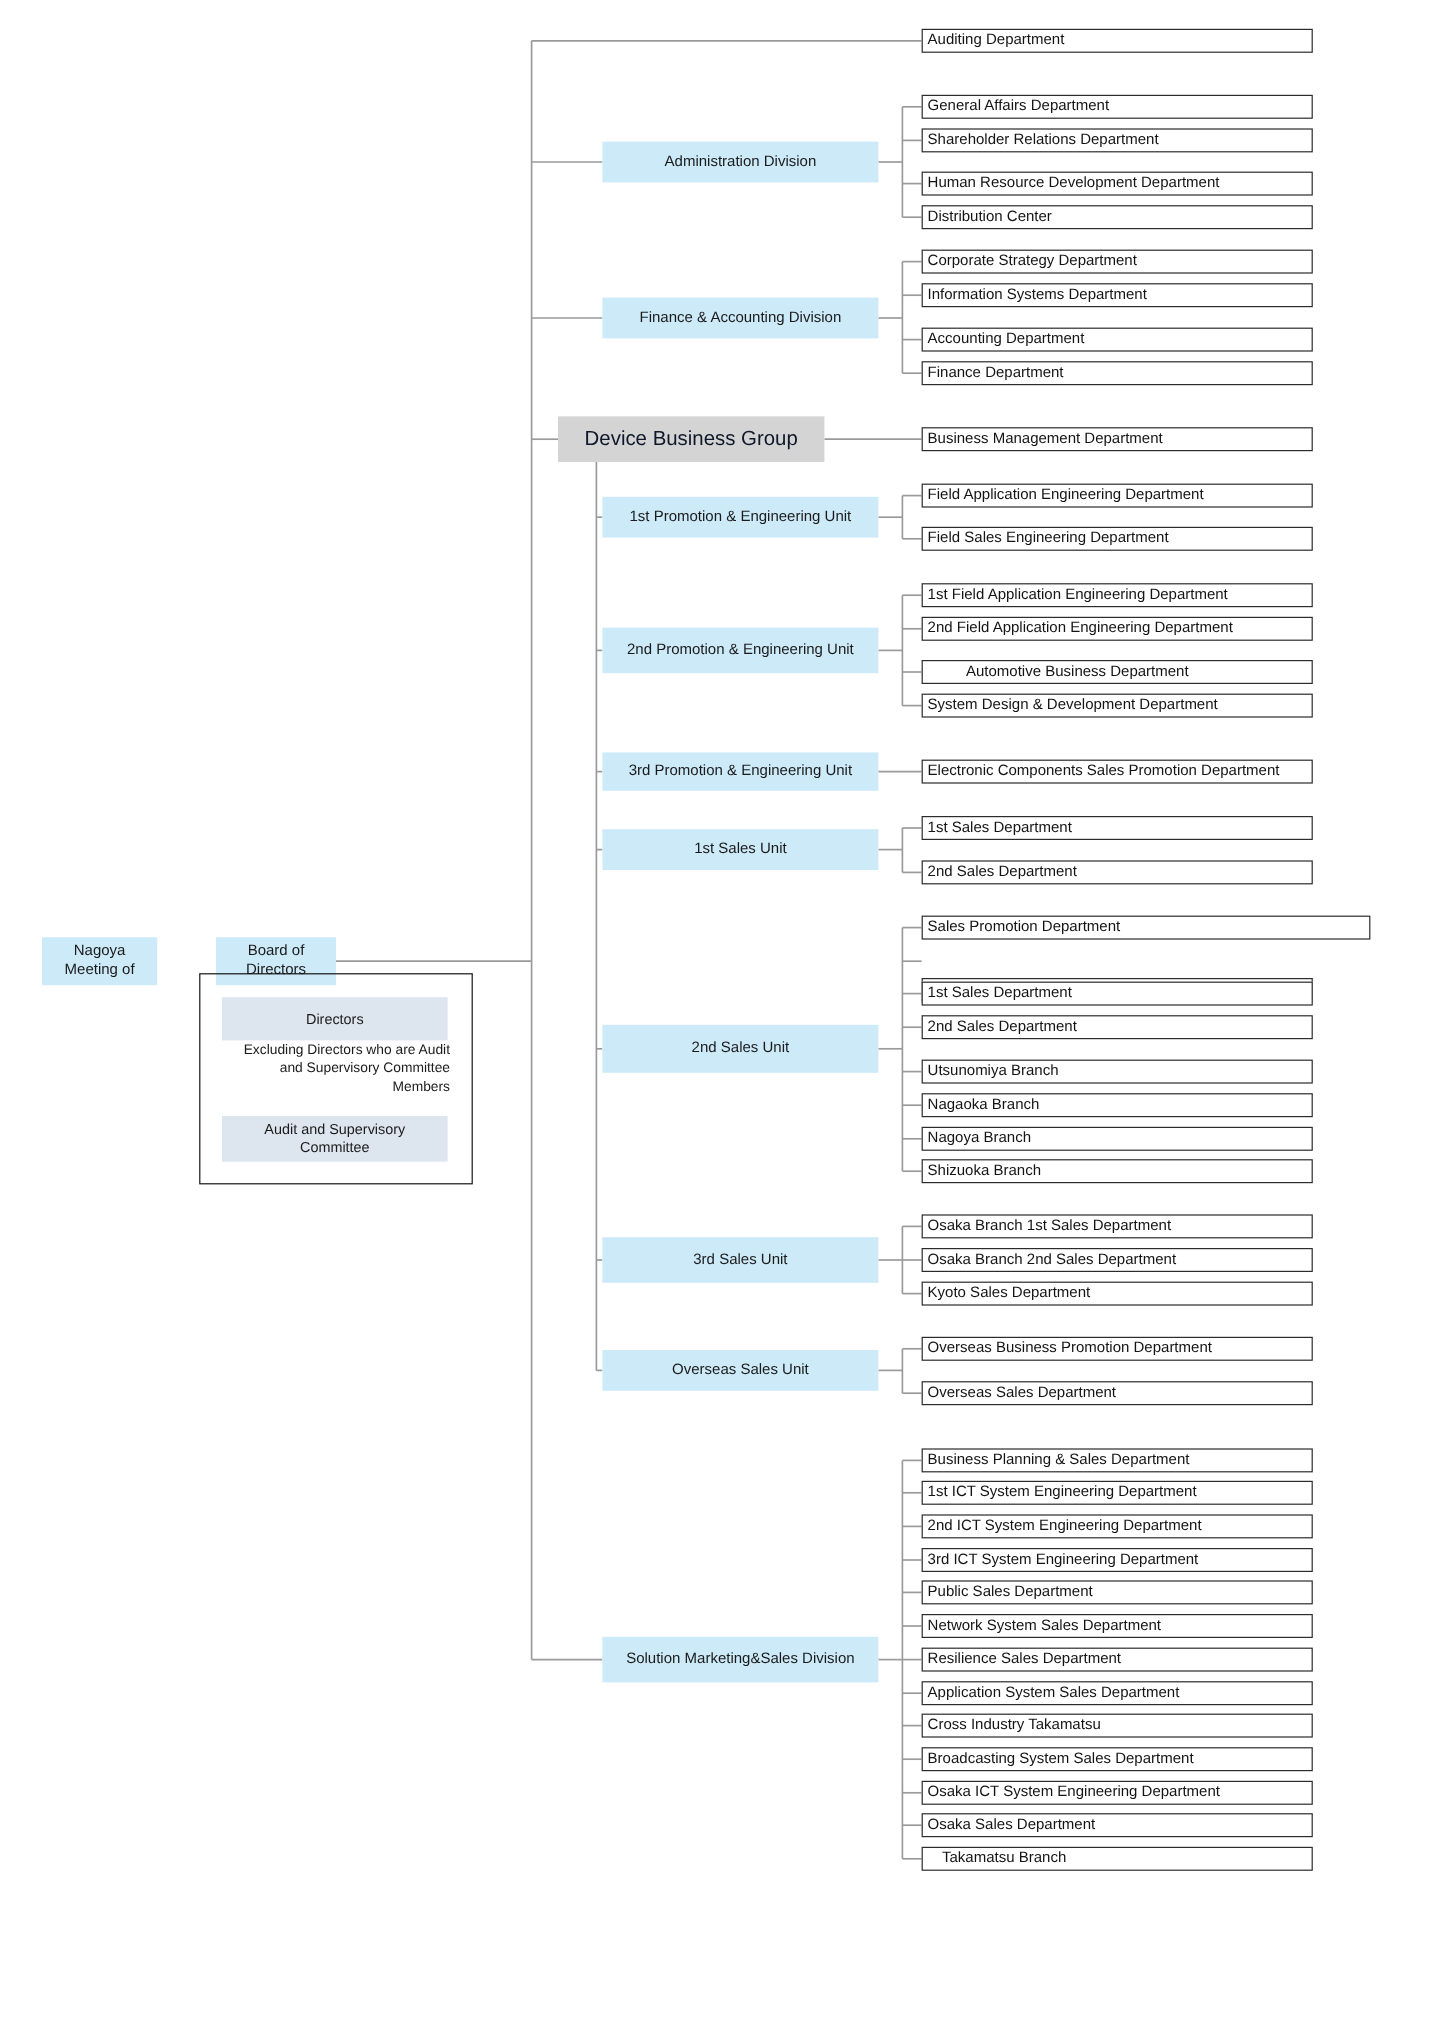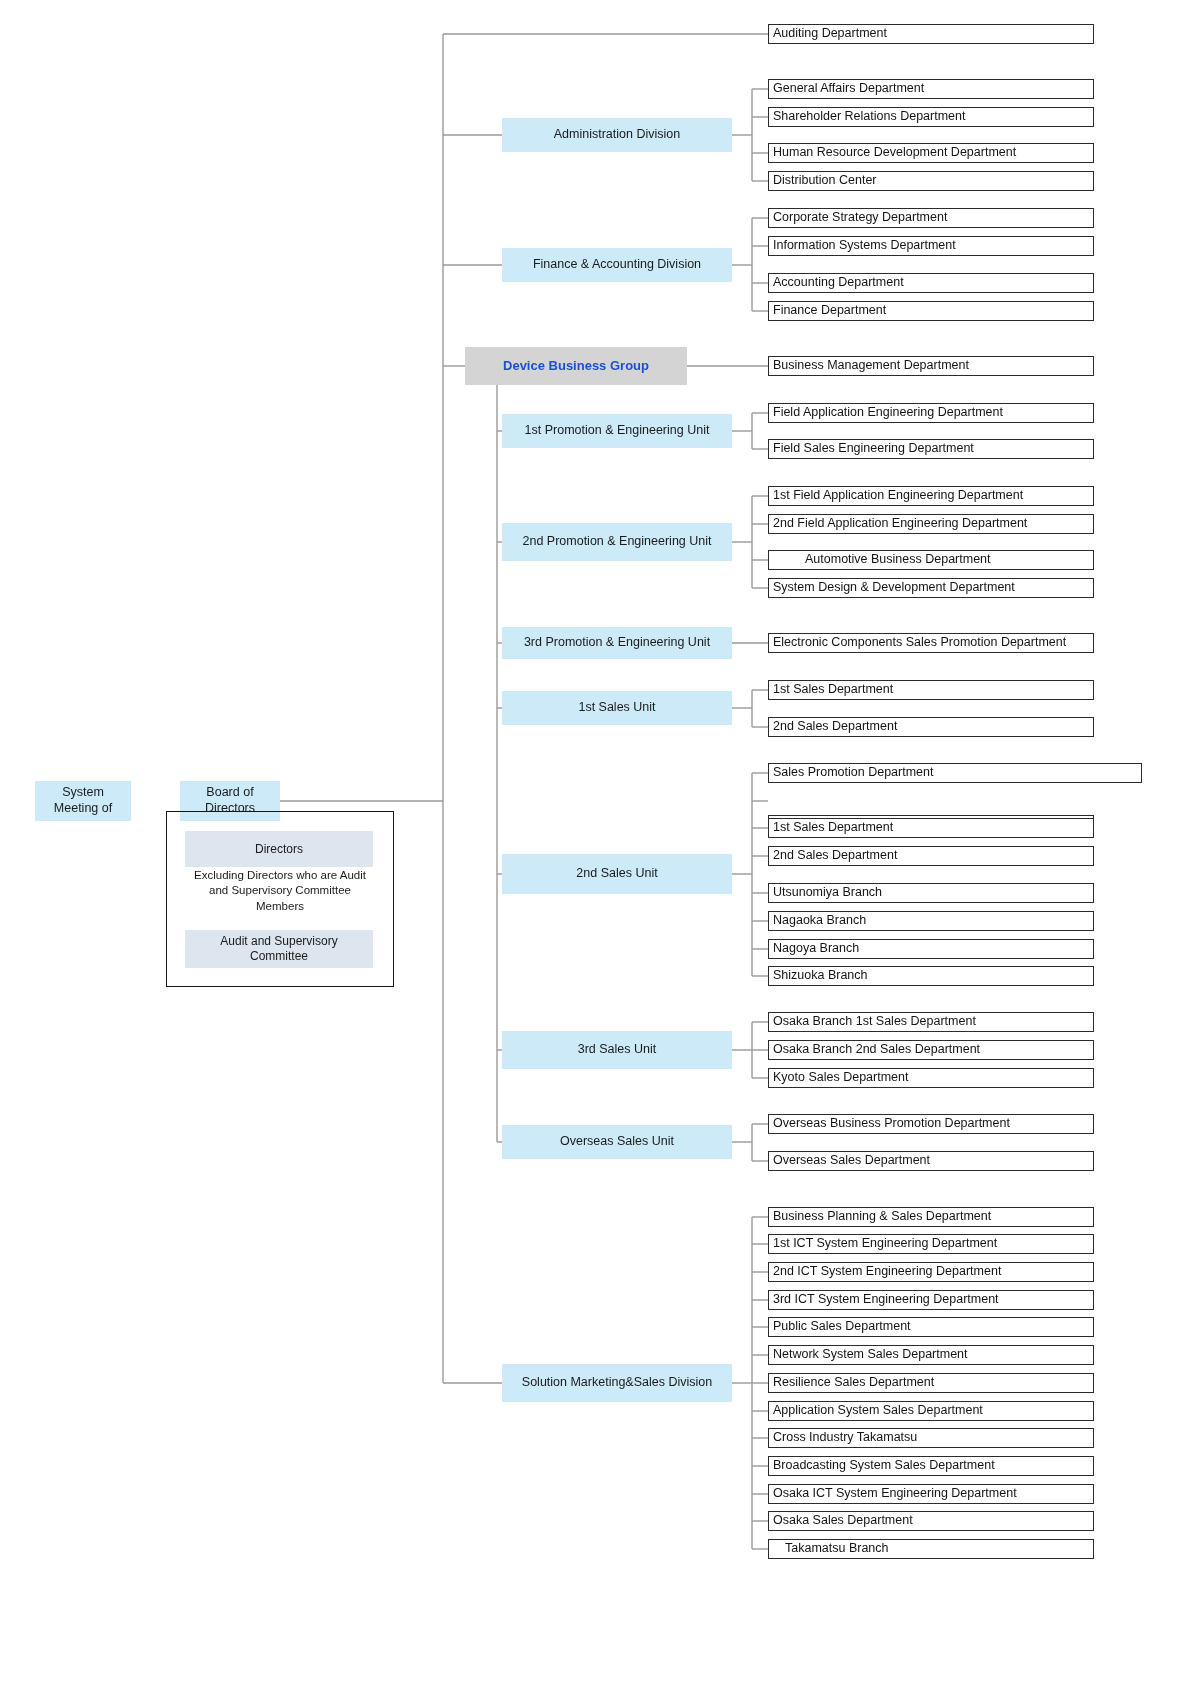--- a/index.html
+++ b/index.html
@@ -30,23 +30,22 @@
 
   
   .blue{
     background:#cdeaf9;
     font-size:12.5px;
     color:#1b1b1b;
   }
   
   .grey{
     background:#d4d4d4;
-    font-size:13px;
-    color:#1d4ed8;
-    font-weight:bold;
+    font-size:17px;
+    color:#0f172a;
   }
   
   .steel{
     background:#dde5ef;
     font-size:12px;
     color:#1b1b1b;
   }
   
   .leaf{
     background:#ffffff;
@@ -62,21 +61,21 @@
   .panel{
     position:absolute;
     border:1px solid #141414;
     background:transparent;
   }
   .note{
     position:absolute;
     font-size:11.5px;
     line-height:1.34;
     color:#1b1b1b;
-    text-align:center;
+    text-align:right;
   }
 </style>
 </head>
 <body>
 
 <div id="chart">
 
   <svg id="wires" viewBox="0 0 1204 1697" xmlns="http://www.w3.org/2000/svg">
       <line x1="280" y1="801" x2="443" y2="801" stroke="#9a9a9a" stroke-width="1.4"></line>
       <line x1="443" y1="34" x2="443" y2="1383" stroke="#9a9a9a" stroke-width="1.4"></line>
@@ -150,21 +149,21 @@
       <line x1="752" y1="1383" x2="768" y2="1383" stroke="#9a9a9a" stroke-width="1.4"></line>
       <line x1="752" y1="1411" x2="768" y2="1411" stroke="#9a9a9a" stroke-width="1.4"></line>
       <line x1="752" y1="1438" x2="768" y2="1438" stroke="#9a9a9a" stroke-width="1.4"></line>
       <line x1="752" y1="1466" x2="768" y2="1466" stroke="#9a9a9a" stroke-width="1.4"></line>
       <line x1="752" y1="1494" x2="768" y2="1494" stroke="#9a9a9a" stroke-width="1.4"></line>
       <line x1="752" y1="1521" x2="768" y2="1521" stroke="#9a9a9a" stroke-width="1.4"></line>
       <line x1="752" y1="1549" x2="768" y2="1549" stroke="#9a9a9a" stroke-width="1.4"></line>
       <line x1="497" y1="385" x2="497" y2="1142" stroke="#9a9a9a" stroke-width="1.4"></line>
     </svg>
 
-  <div class="node blue" style="left:35px;top:781px;width:96px;height:40px;">System
+  <div class="node blue" style="left:35px;top:781px;width:96px;height:40px;">Nagoya
 Meeting of</div>
 
   <div class="node blue" style="left:180px;top:781px;width:100px;height:40px;">Board of
 Directors</div>
 
   <div class="panel" style="left:166px;top:811px;width:226px;height:174px;"></div>
 
   <div class="node steel" style="left:185px;top:831px;width:188px;height:36px;">Directors</div>
 
   <div class="note" style="left:185px;top:868px;width:190px;">Excluding Directors who are Audit and Supervisory Committee Members</div>

